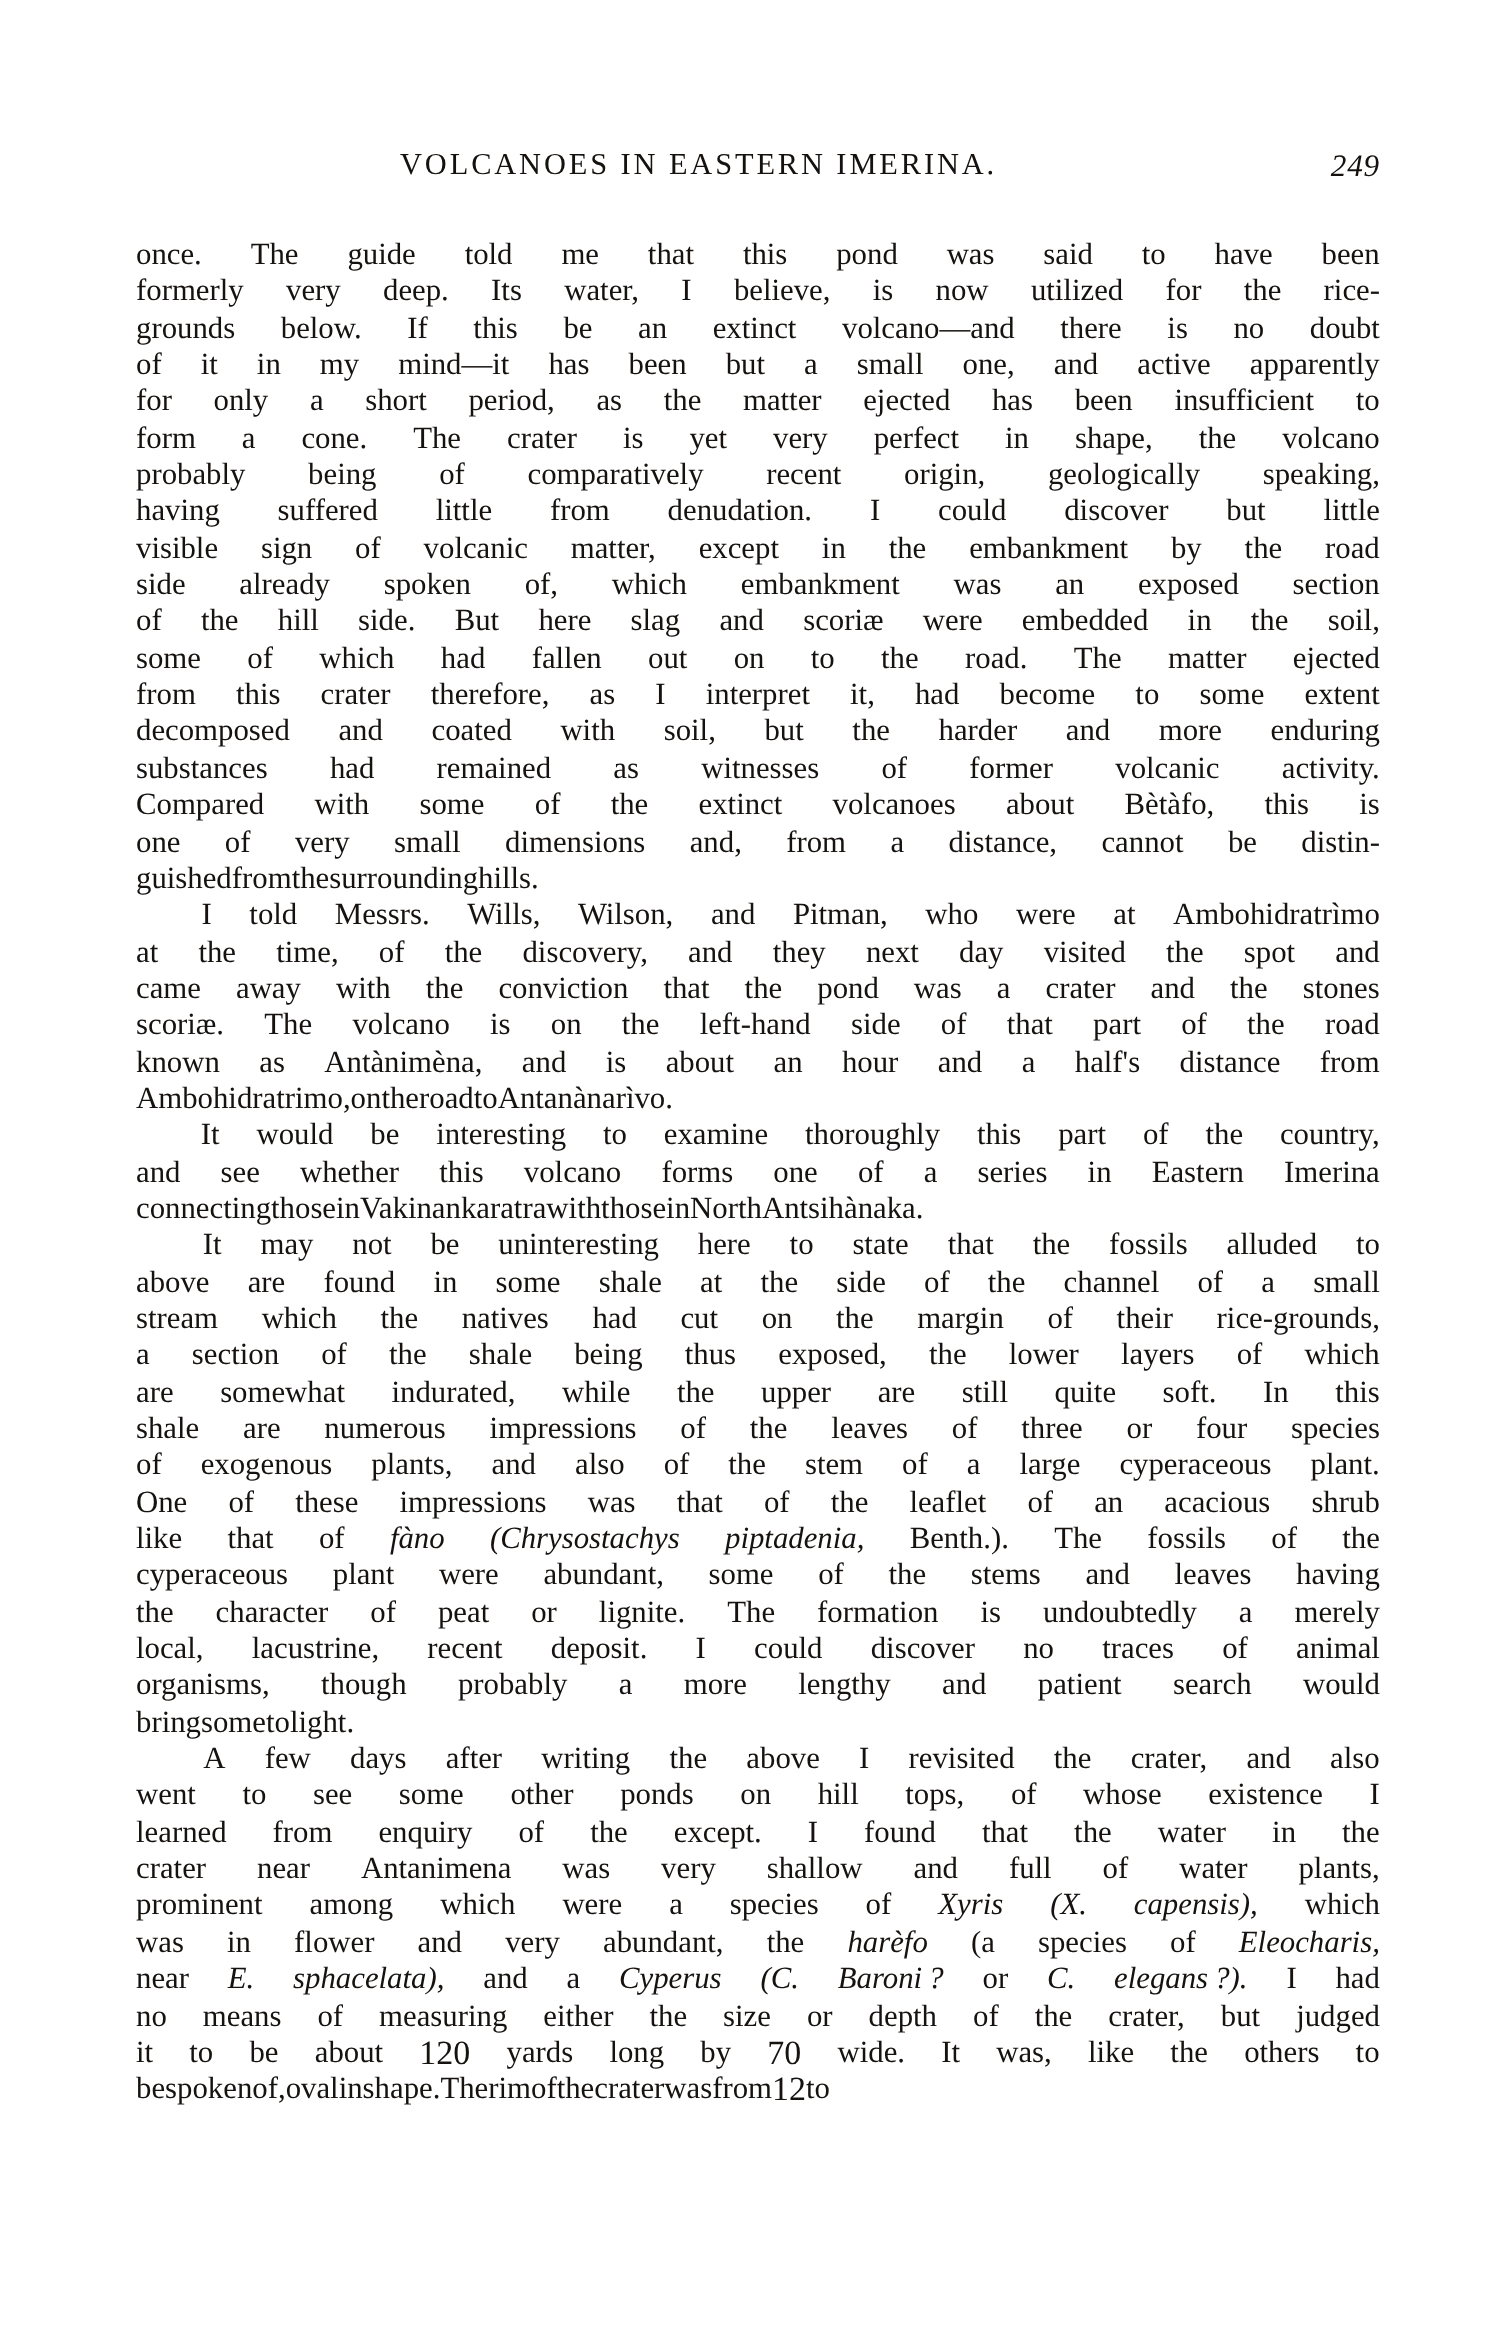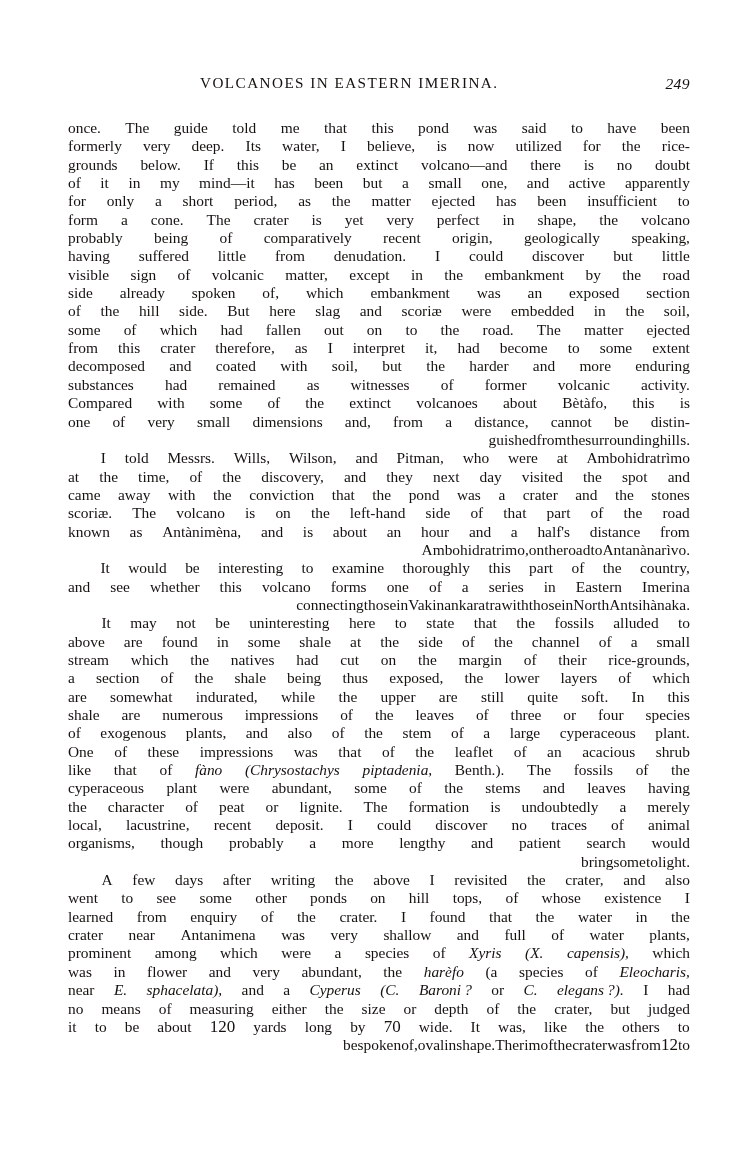--- a/index.html
+++ b/index.html
@@ -68,21 +68,21 @@
     font-size: 15.4px;
     white-space: pre;
     overflow: visible;
   }
   
   .ln.j {
     justify-content: space-between;
   }
   
   .ln.last {
-    justify-content: flex-end;
+    justify-content: flex-start;
   }
   .ln.indent::before {
     content: "";
     display: inline-block;
     width: 14px;
     flex: 0 0 14px;
   }
   .w {
     display: inline-block;
   }
@@ -145,21 +145,21 @@
       <div class="ln j"><span class="w">of</span><span class="w">exogenous</span><span class="w">plants,</span><span class="w">and</span><span class="w">also</span><span class="w">of</span><span class="w">the</span><span class="w">stem</span><span class="w">of</span><span class="w">a</span><span class="w">large</span><span class="w">cyperaceous</span><span class="w">plant.</span></div>
       <div class="ln j"><span class="w">One</span><span class="w">of</span><span class="w">these</span><span class="w">impressions</span><span class="w">was</span><span class="w">that</span><span class="w">of</span><span class="w">the</span><span class="w">leaflet</span><span class="w">of</span><span class="w">an</span><span class="w">acacious</span><span class="w">shrub</span></div>
       <div class="ln j"><span class="w">like</span><span class="w">that</span><span class="w">of</span><span class="w it">fàno</span><span class="w it">(Chrysostachys</span><span class="w it">piptadenia,</span><span class="w">Benth.).</span><span class="w">The</span><span class="w">fossils</span><span class="w">of</span><span class="w">the</span></div>
       <div class="ln j"><span class="w">cyperaceous</span><span class="w">plant</span><span class="w">were</span><span class="w">abundant,</span><span class="w">some</span><span class="w">of</span><span class="w">the</span><span class="w">stems</span><span class="w">and</span><span class="w">leaves</span><span class="w">having</span></div>
       <div class="ln j"><span class="w">the</span><span class="w">character</span><span class="w">of</span><span class="w">peat</span><span class="w">or</span><span class="w">lignite.</span><span class="w">The</span><span class="w">formation</span><span class="w">is</span><span class="w">undoubtedly</span><span class="w">a</span><span class="w">merely</span></div>
       <div class="ln j"><span class="w">local,</span><span class="w">lacustrine,</span><span class="w">recent</span><span class="w">deposit.</span><span class="w">I</span><span class="w">could</span><span class="w">discover</span><span class="w">no</span><span class="w">traces</span><span class="w">of</span><span class="w">animal</span></div>
       <div class="ln j"><span class="w">organisms,</span><span class="w">though</span><span class="w">probably</span><span class="w">a</span><span class="w">more</span><span class="w">lengthy</span><span class="w">and</span><span class="w">patient</span><span class="w">search</span><span class="w">would</span></div>
       <div class="ln last"><span class="w">bring</span> <span class="w">some</span> <span class="w">to</span> <span class="w">light.</span></div>
       <div class="ln j indent"><span class="w">A</span><span class="w">few</span><span class="w">days</span><span class="w">after</span><span class="w">writing</span><span class="w">the</span><span class="w">above</span><span class="w">I</span><span class="w">revisited</span><span class="w">the</span><span class="w">crater,</span><span class="w">and</span><span class="w">also</span></div>
       <div class="ln j"><span class="w">went</span><span class="w">to</span><span class="w">see</span><span class="w">some</span><span class="w">other</span><span class="w">ponds</span><span class="w">on</span><span class="w">hill</span><span class="w">tops,</span><span class="w">of</span><span class="w">whose</span><span class="w">existence</span><span class="w">I</span></div>
-      <div class="ln j"><span class="w">learned</span><span class="w">from</span><span class="w">enquiry</span><span class="w">of</span><span class="w">the</span><span class="w">crater.</span><span class="w">I</span><span class="w">found</span><span class="w">that</span><span class="w">the</span><span class="w">water</span><span class="w">in</span><span class="w">the</span></div>
+      <div class="ln j"><span class="w">learned</span><span class="w">from</span><span class="w">enquiry</span><span class="w">of</span><span class="w">the</span><span class="w">except.</span><span class="w">I</span><span class="w">found</span><span class="w">that</span><span class="w">the</span><span class="w">water</span><span class="w">in</span><span class="w">the</span></div>
       <div class="ln j"><span class="w">crater</span><span class="w">near</span><span class="w">Antanimena</span><span class="w">was</span><span class="w">very</span><span class="w">shallow</span><span class="w">and</span><span class="w">full</span><span class="w">of</span><span class="w">water</span><span class="w">plants,</span></div>
       <div class="ln j"><span class="w">prominent</span><span class="w">among</span><span class="w">which</span><span class="w">were</span><span class="w">a</span><span class="w">species</span><span class="w">of</span><span class="w it">Xyris</span><span class="w it">(X.</span><span class="w it">capensis),</span><span class="w">which</span></div>
       <div class="ln j"><span class="w">was</span><span class="w">in</span><span class="w">flower</span><span class="w">and</span><span class="w">very</span><span class="w">abundant,</span><span class="w">the</span><span class="w it">harèfo</span><span class="w">(a</span><span class="w">species</span><span class="w">of</span><span class="w it">Eleocharis,</span></div>
       <div class="ln j"><span class="w">near</span><span class="w it">E.</span><span class="w it">sphacelata),</span><span class="w">and</span><span class="w">a</span><span class="w it">Cyperus</span><span class="w it">(C.</span><span class="w it">Baroni ?</span><span class="w">or</span><span class="w it">C.</span><span class="w it">elegans ?).</span><span class="w">I</span><span class="w">had</span></div>
       <div class="ln j"><span class="w">no</span><span class="w">means</span><span class="w">of</span><span class="w">measuring</span><span class="w">either</span><span class="w">the</span><span class="w">size</span><span class="w">or</span><span class="w">depth</span><span class="w">of</span><span class="w">the</span><span class="w">crater,</span><span class="w">but</span><span class="w">judged</span></div>
       <div class="ln j"><span class="w">it</span><span class="w">to</span><span class="w">be</span><span class="w">about</span><span class="w osf">120</span><span class="w">yards</span><span class="w">long</span><span class="w">by</span><span class="w osf">70</span><span class="w">wide.</span><span class="w">It</span><span class="w">was,</span><span class="w">like</span><span class="w">the</span><span class="w">others</span><span class="w">to</span></div>
       <div class="ln last"><span class="w">be</span> <span class="w">spoken</span> <span class="w">of,</span> <span class="w">oval</span> <span class="w">in</span> <span class="w">shape.</span> <span class="w">The</span> <span class="w">rim</span> <span class="w">of</span> <span class="w">the</span> <span class="w">crater</span> <span class="w">was</span> <span class="w">from</span> <span class="w osf">12</span> <span class="w">to</span></div>
     </div>
 
 </div>

